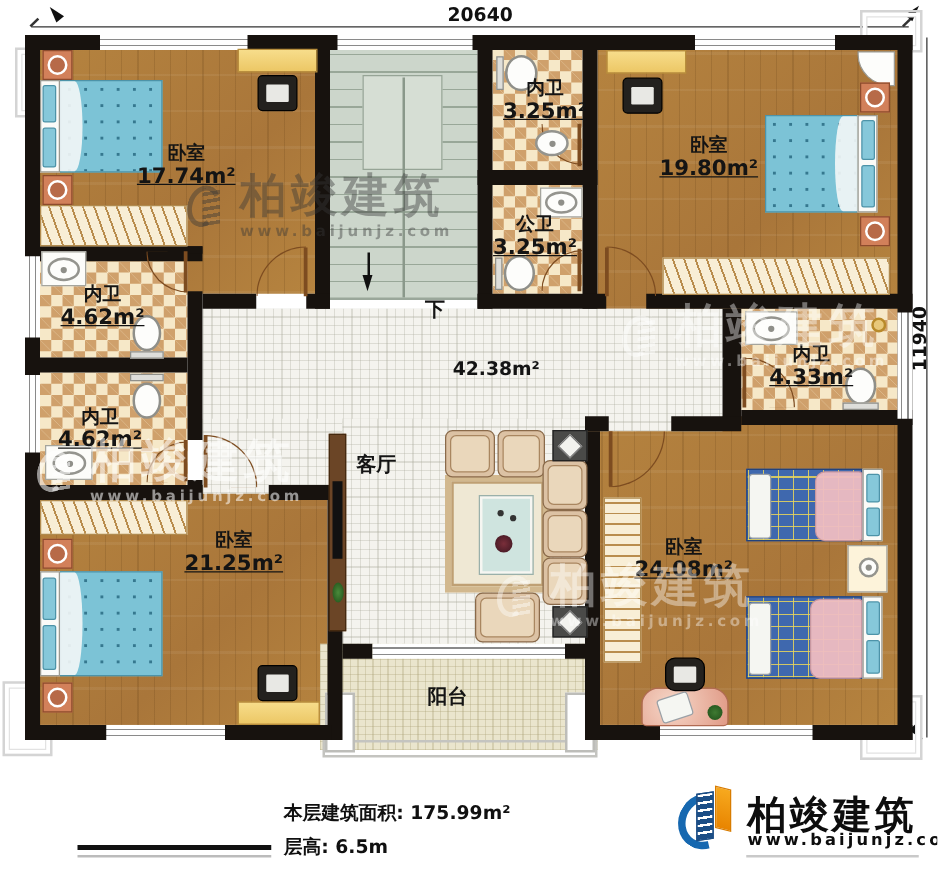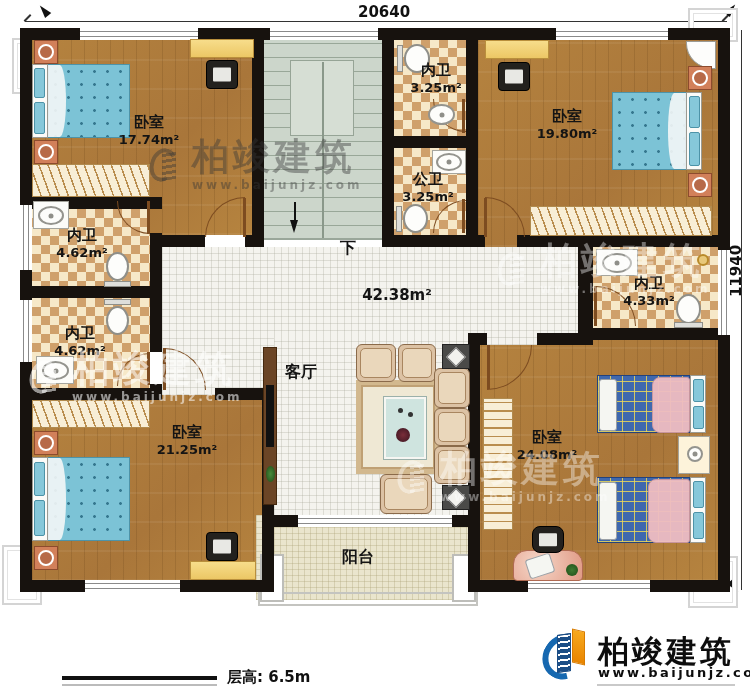--- a/index.html
+++ b/index.html
@@ -25,21 +25,21 @@
   .balcony{background:
     repeating-linear-gradient(90deg,rgba(165,155,110,.30) 0 1px,transparent 1px 6px),
     repeating-linear-gradient(0deg,rgba(165,155,110,.30) 0 1px,transparent 1px 6px),
     #eae5cd;}
   .wall{background:#17120e;}
   .winh{background:linear-gradient(to bottom,#fff 0 3px,#8a8a8a 3px 4px,#fff 4px 8px,#8a8a8a 8px 9px,#fff 9px 12px);}
   .winv{background:linear-gradient(to right,#fff 0 3px,#8a8a8a 3px 4px,#fff 4px 8px,#8a8a8a 8px 9px,#fff 9px 12px);}
   
   .lbl{position:absolute;transform:translateX(-50%);font-weight:bold;color:#141414;
        font-size:15px;line-height:1;white-space:nowrap;text-align:center;}
-  .lbl.area{font-size:13px;}
+  .lbl.area{font-size:17px;text-decoration:underline;}
   .lbl.big{font-size:16px;}
   
   .hatch{background:
     repeating-linear-gradient(70deg,transparent 0 7px,#b98d4e 7px 8.5px),
     #f8eed6;border:1px solid #b08a4e;box-sizing:border-box;}
   .hatchv{background:
     repeating-linear-gradient(0deg,transparent 0 7px,#b98d4e 7px 8.5px),
     #f8eed6;border:1px solid #b08a4e;box-sizing:border-box;}
   .bedmat{background:radial-gradient(#35788f 1.3px,transparent 1.5px) 0 0/13px 13px,#7cc3d6;
     border:1px solid #4d93a8;box-sizing:border-box;}
@@ -397,20 +397,21 @@
         <div class="b"></div>
       </div>
     <div>
         <div class="t1">柏竣建筑</div>
          <div class="t2">www.baijunjz.com</div>
       </div>
   </div>
 
   <div class="abs" style="left:62px;top:676px;width:155px;height:4px;background:#111;"></div>
   <div class="abs" style="left:62px;top:684px;width:155px;height:2px;background:#bbb;"></div>
+  <div class="fmeta" style="left:227px;top:641px;">本层建筑面积: 175.99m²</div>
   <div class="fmeta" style="left:227px;top:668px;">层高: 6.5m</div>
 
   <div class="abs" style="left:543px;top:628px;width:52px;height:56px;">
     <div class="abs" style="left:0px;top:6px;width:42px;height:46px;border:6px solid #1668b0;border-radius:50%;border-top-color:transparent;border-right-color:transparent;transform:rotate(32deg);box-sizing:border-box;"></div>
     <div class="abs" style="left:14px;top:6px;width:14px;height:38px;transform:skewY(-8deg);background:repeating-linear-gradient(0deg,#1c4e86 0 4px,#fff 4px 6px),#1c4e86;border:1px solid #1c4e86;box-sizing:border-box;"></div>
     <div class="abs" style="left:29px;top:2px;width:13px;height:34px;transform:skewY(14deg);background:linear-gradient(#f7a91e,#e88400);border:1px solid #d87c00;box-sizing:border-box;"></div>
   </div>
   <div class="brandtxt" style="left:598px;top:631px;">柏竣建筑</div>
   <div class="sitetxt" style="left:598px;top:665px;">www.baijunjz.com</div>
   <div class="abs" style="left:597px;top:684px;width:138px;height:2px;background:#c9c9c9;"></div>

